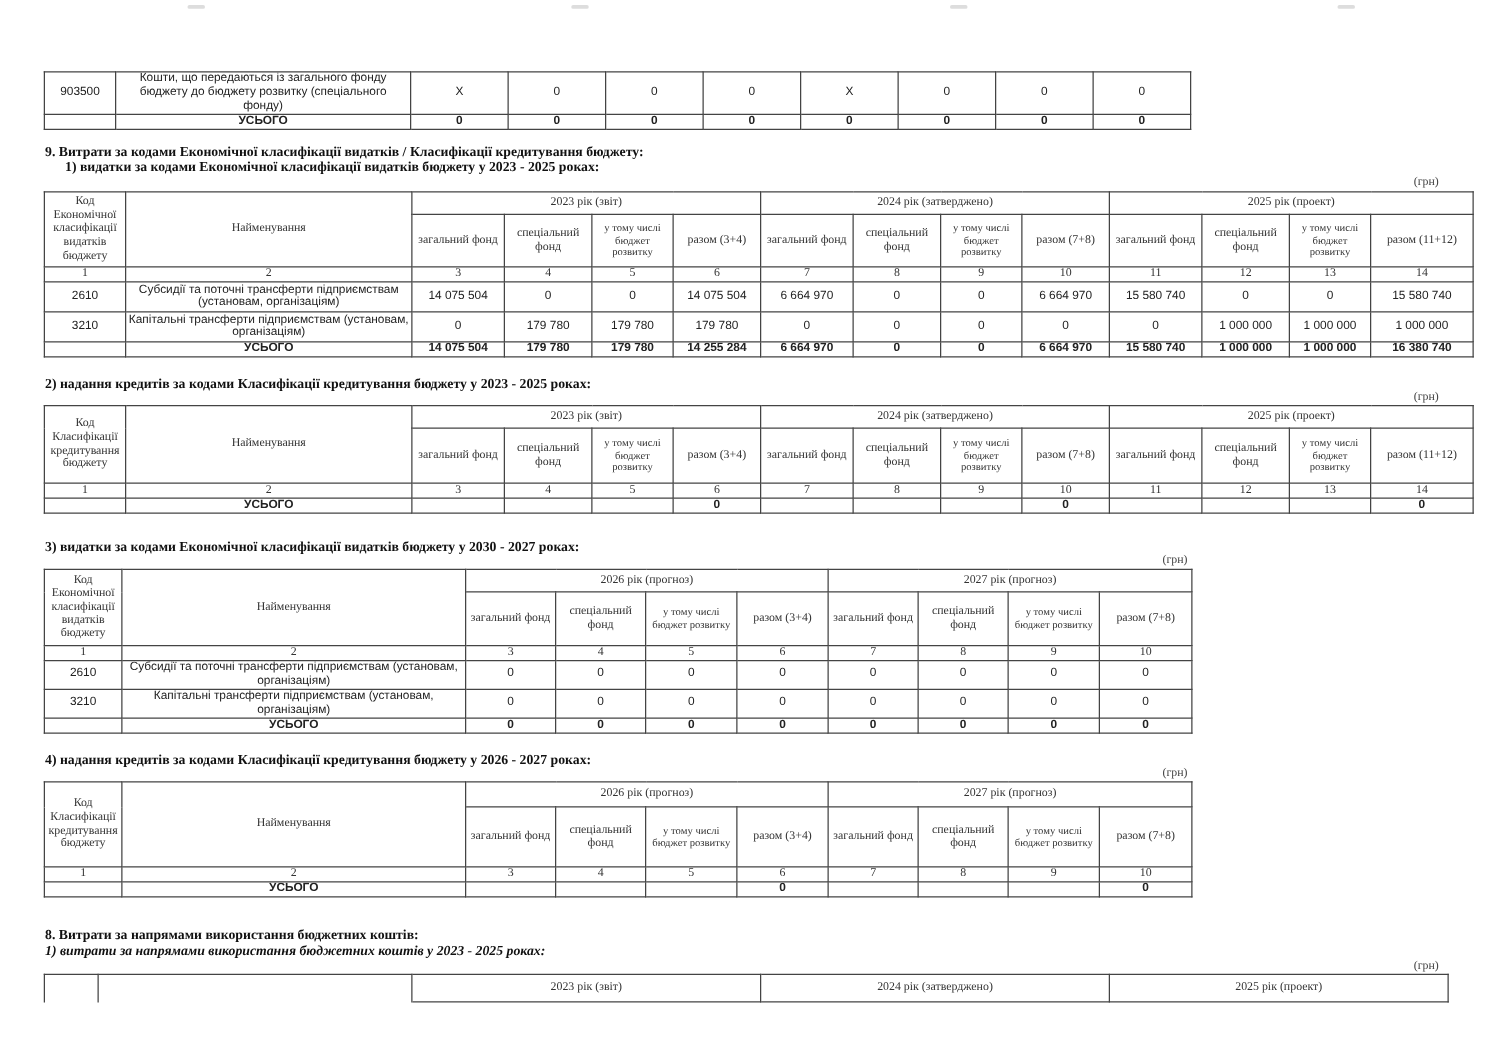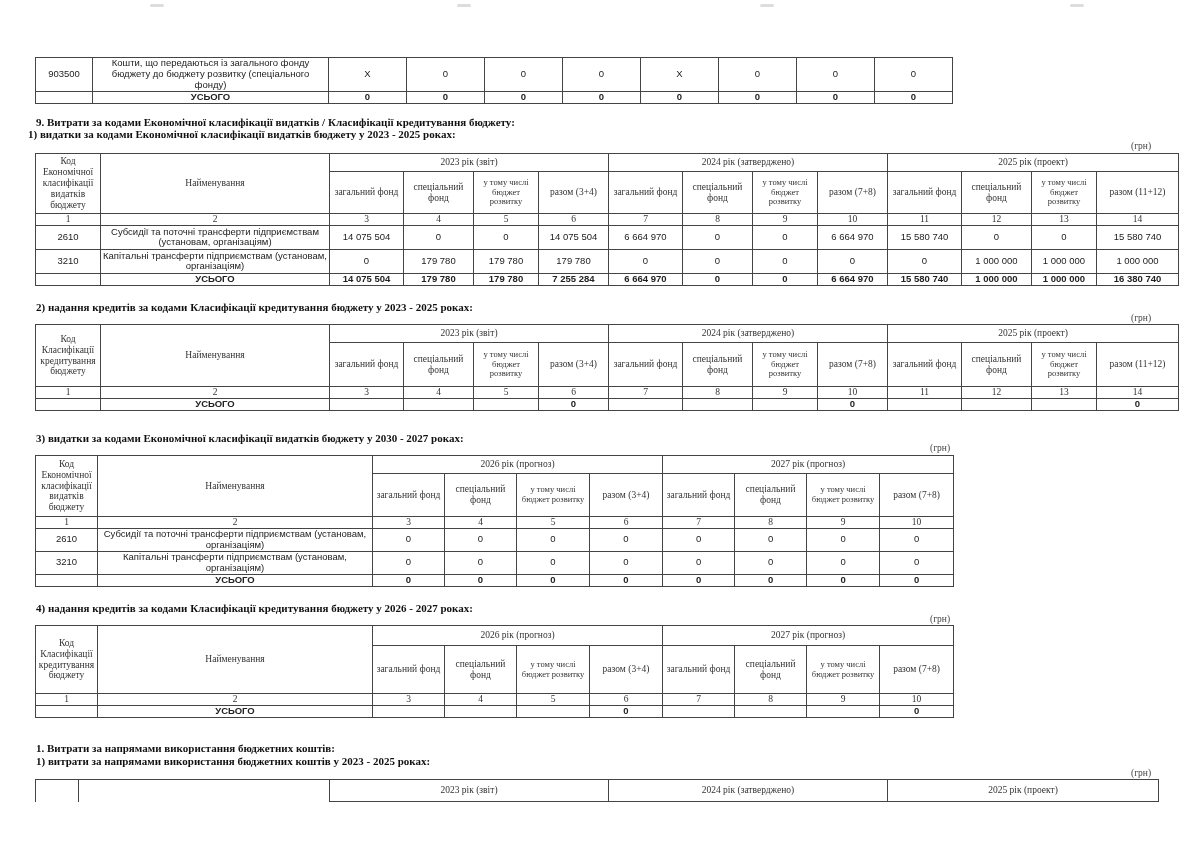--- a/index.html
+++ b/index.html
@@ -57,21 +57,21 @@
     <td class="sans bold">0</td>
     <td class="sans bold">0</td>
     <td class="sans bold">0</td>
     <td class="sans bold">0</td>
     <td class="sans bold">0</td>
   </tr>
 </tbody>
   </table>
 
 <div class="heading" style="left:36px; top:116px;">9. Витрати за кодами Економічної класифікації видатків / Класифікації кредитування бюджету:</div>
-<div class="heading" style="left:28px; top:128px;text-align:center;">1) видатки за кодами Економічної класифікації видатків бюджету у 2023 - 2025 роках:</div>
+<div class="heading" style="left:52px; top:128px;text-align:center;">1) видатки за кодами Економічної класифікації видатків бюджету у 2023 - 2025 роках:</div>
 <div class="unit" style="left:1131px; top:141px;">(грн)</div>
 
 <table style="left:35px; top:153px; width:1123px;">
   <colgroup>
     <col style="width:65px">
       <col style="width:229px">
     <col style="width:74px">
       <col style="width:70px">
       <col style="width:65px">
       <col style="width:70px">
@@ -153,21 +153,21 @@
     <td class="sans">1 000 000</td>
     <td class="sans">1 000 000</td>
     <td class="sans">1 000 000</td>
   </tr>
   <tr style="height:11px">
     <td class="sans"></td>
     <td class="sans bold">УСЬОГО</td>
     <td class="sans bold">14 075 504</td>
     <td class="sans bold">179 780</td>
     <td class="sans bold">179 780</td>
-    <td class="sans bold">7 255 284</td>
+    <td class="sans bold">14 255 284</td>
     <td class="sans bold">6 664 970</td>
     <td class="sans bold">0</td>
     <td class="sans bold">0</td>
     <td class="sans bold">6 664 970</td>
     <td class="sans bold">15 580 740</td>
     <td class="sans bold">1 000 000</td>
     <td class="sans bold">1 000 000</td>
     <td class="sans bold">16 380 740</td>
   </tr>
 </tbody>
@@ -384,22 +384,22 @@
     <td class="sans bold"></td>
     <td class="sans bold">0</td>
     <td class="sans bold"></td>
     <td class="sans bold"></td>
     <td class="sans bold"></td>
     <td class="sans bold">0</td>
   </tr>
 </tbody>
   </table>
 
-<div class="heading" style="left:36px; top:742px;">1. Витрати за напрямами використання бюджетних коштів:</div>
-<div class="heading" style="left:36px; top:755px;">1) витрати за напрямами використання бюджетних коштів у 2023 - 2025 роках:</div>
+<div class="heading" style="left:36px; top:742px;">8. Витрати за напрямами використання бюджетних коштів:</div>
+<div class="heading" style="left:36px; top:755px;font-style:italic;">1) витрати за напрямами використання бюджетних коштів у 2023 - 2025 роках:</div>
 <div class="unit" style="left:1131px; top:768px;">(грн)</div>
 <table style="left:35px; top:779px; width:1123px;">
   <colgroup>
     <col style="width:43px">
       <col style="width:251px">
     <col style="width:279px">
       <col style="width:279px">
       <col style="width:271px">
   </colgroup>
   <tbody>

